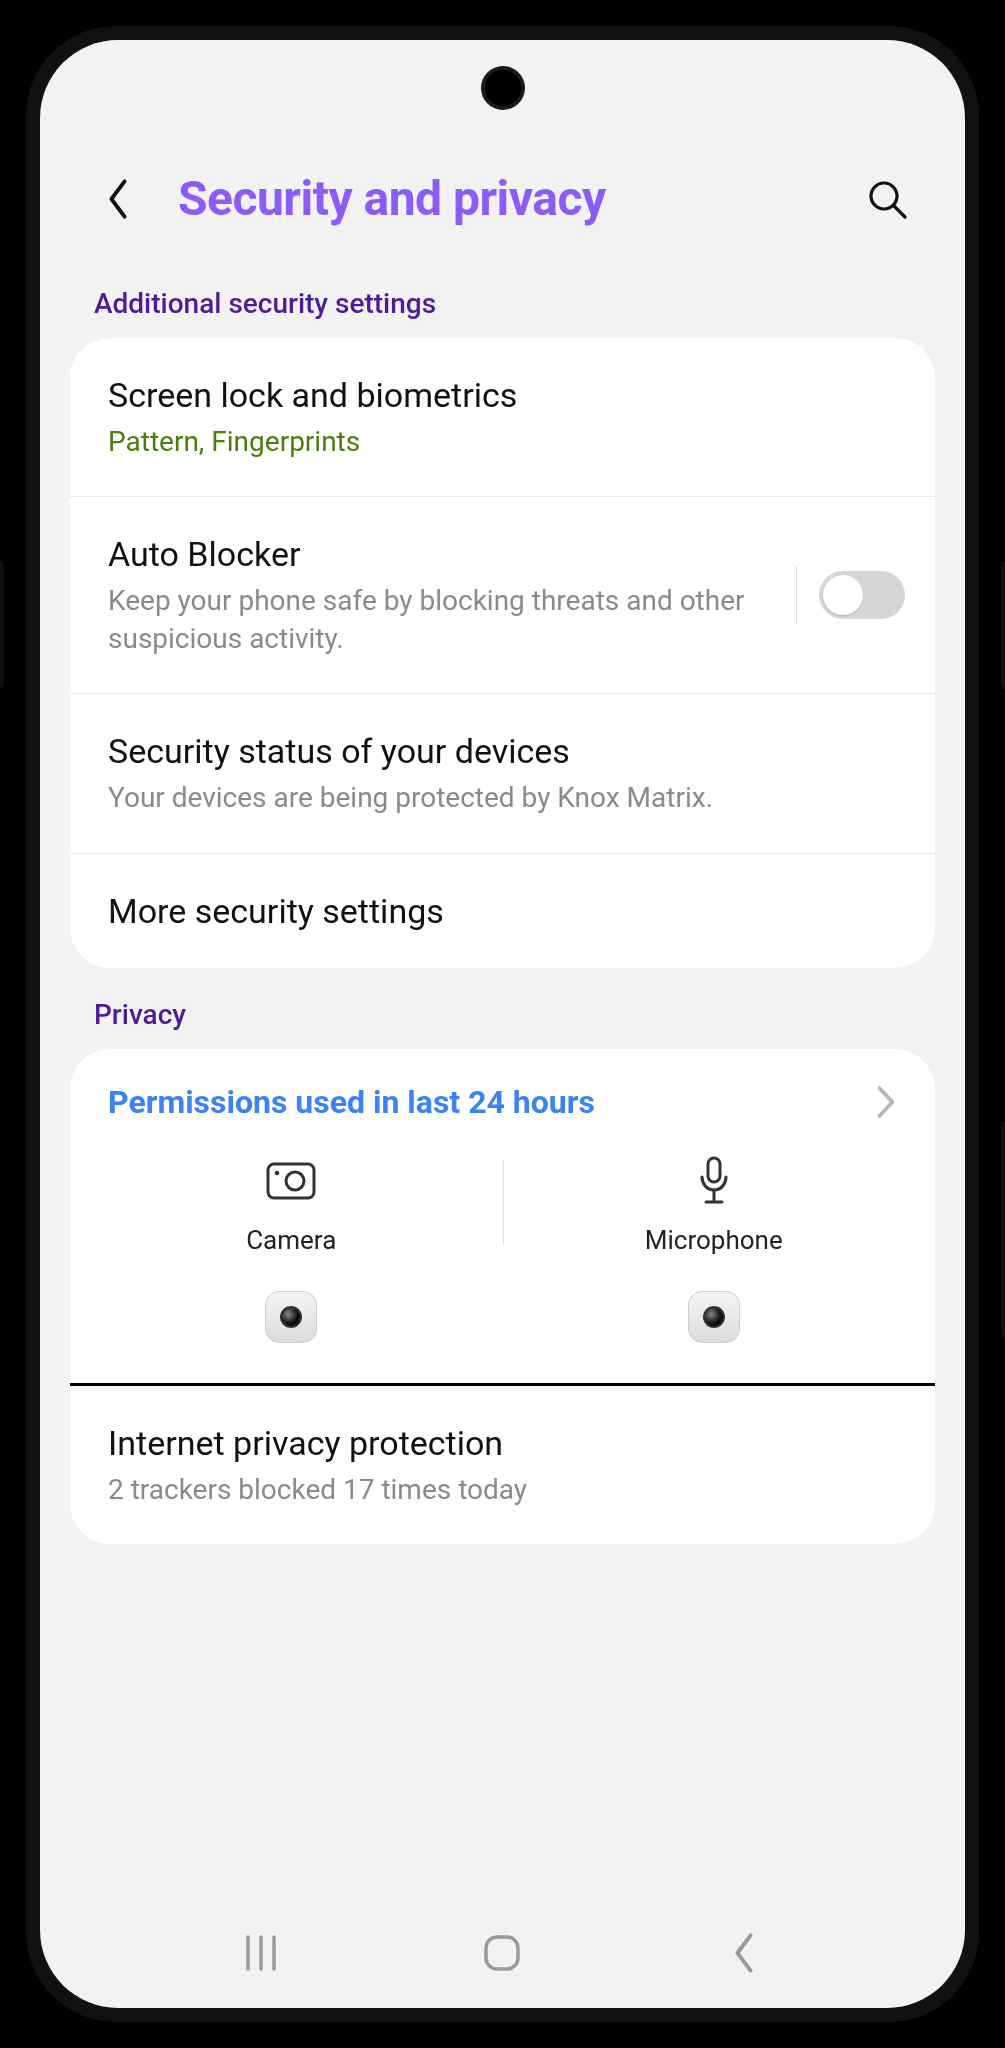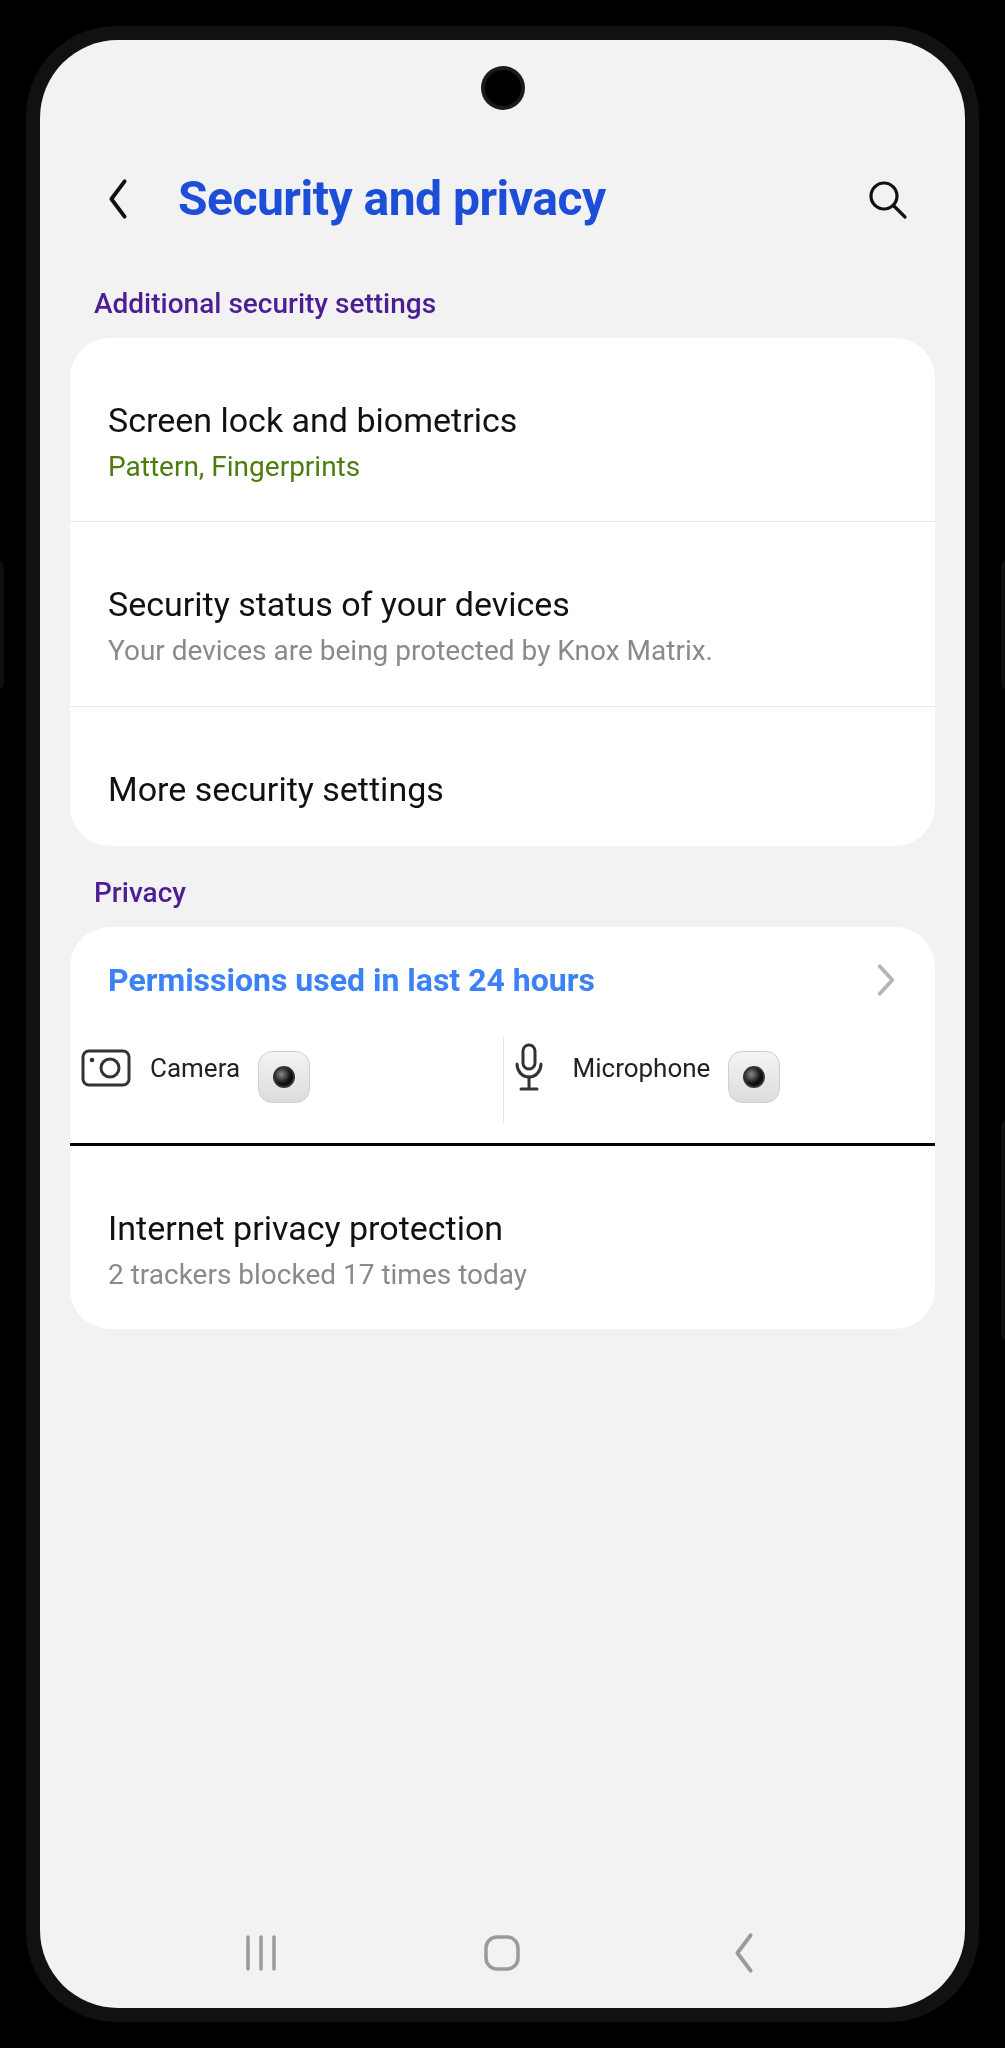--- a/index.html
+++ b/index.html
@@ -72,21 +72,21 @@
     height: 48px;
     display: flex;
     align-items: center;
     justify-content: center;
     color: #111;
   }
   .search-icon { margin-left: auto; }
   .page-title {
     font-size: 48px;
     font-weight: 700;
-    color: #1d4ed8;
+    color: #8b5cf6;
     letter-spacing: -0.5px;
   }
 
   
   .content {
     flex: 1;
     overflow: hidden;
     padding: 0 30px;
   }
 
@@ -106,21 +106,20 @@
   .row {
     padding: 36px 38px;
     position: relative;
   }
   .row + .row { border-top: 1px solid #e8e8e8; }
   .row-title {
     font-size: 34px;
     color: #111;
     font-weight: 450;
     line-height: 1.25;
-    margin-top: 25px;
   }
   .row-sub {
     font-size: 28px;
     color: #8a8a8a;
     font-weight: 400;
     line-height: 1.35;
     margin-top: 6px;
   }
   .row-sub.link { color: #4d7c0f; }
 
@@ -172,20 +171,21 @@
   .chevron {
     color: #b5b5b5;
   }
   .perm-grid {
     display: flex;
     padding: 26px 10px 40px 10px;
   }
   .perm-col {
     flex: 1;
     display: flex;
+    flex-direction: column;
     align-items: center;
     gap: 18px;
     position: relative;
   }
   .perm-col + .perm-col::before {
     content: "";
     position: absolute;
     left: 0;
     top: 4px;
     height: 86px;
@@ -279,20 +279,30 @@
       <div class="content">
 
         <div class="section-label">Additional security settings</div>
         <div class="card">
 
           <div class="row">
             <div class="row-title">Screen lock and biometrics</div>
             <div class="row-sub link">Pattern, Fingerprints</div>
           </div>
 
+          <div class="row with-toggle">
+            <div class="row-title">Auto Blocker</div>
+            <div class="row-sub">Keep your phone safe by blocking threats and other suspicious activity.</div>
+            <div class="toggle-wrap">
+              <div class="toggle-divider"></div>
+              <div class="toggle">
+                <div class="toggle-knob"></div>
+              </div>
+            </div>
+          </div>
 
           <div class="row">
             <div class="row-title">Security status of your devices</div>
             <div class="row-sub">Your devices are being protected by Knox Matrix.</div>
           </div>
 
           <div class="row">
             <div class="row-title">More security settings</div>
           </div>
 

